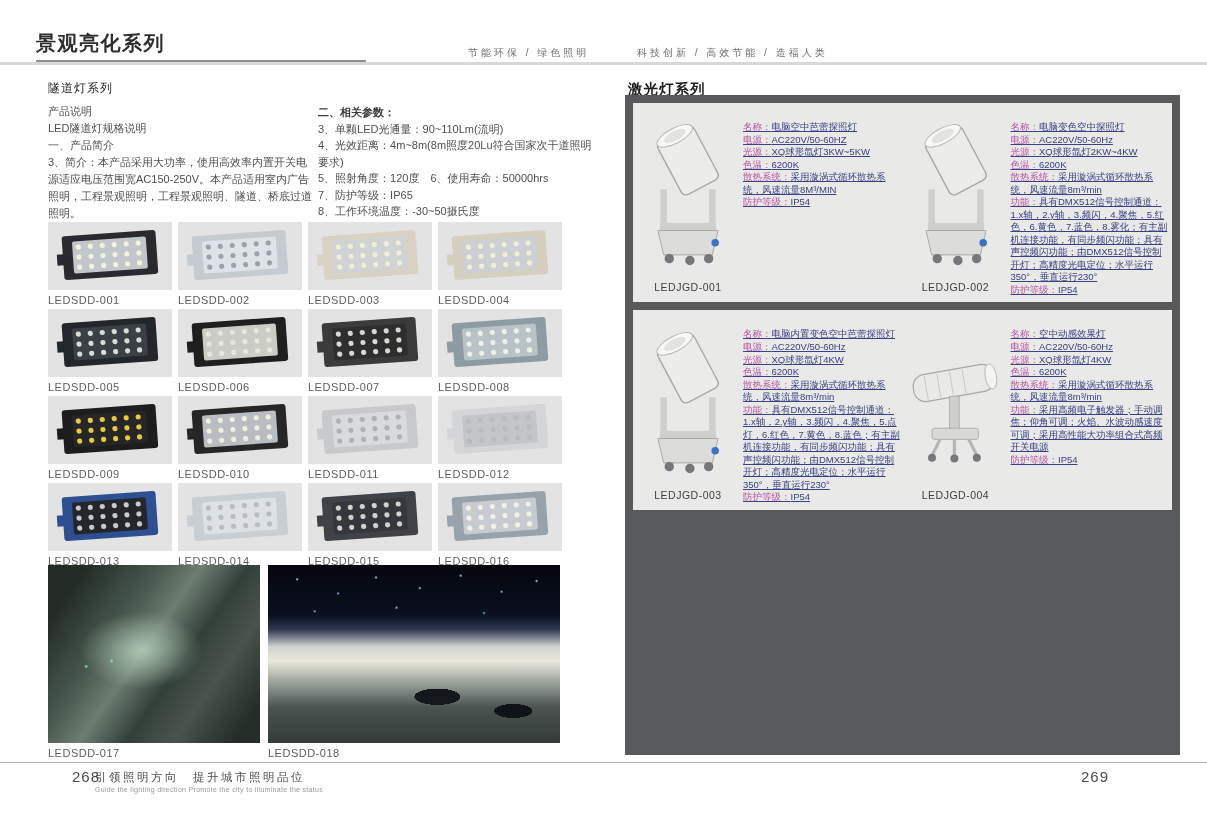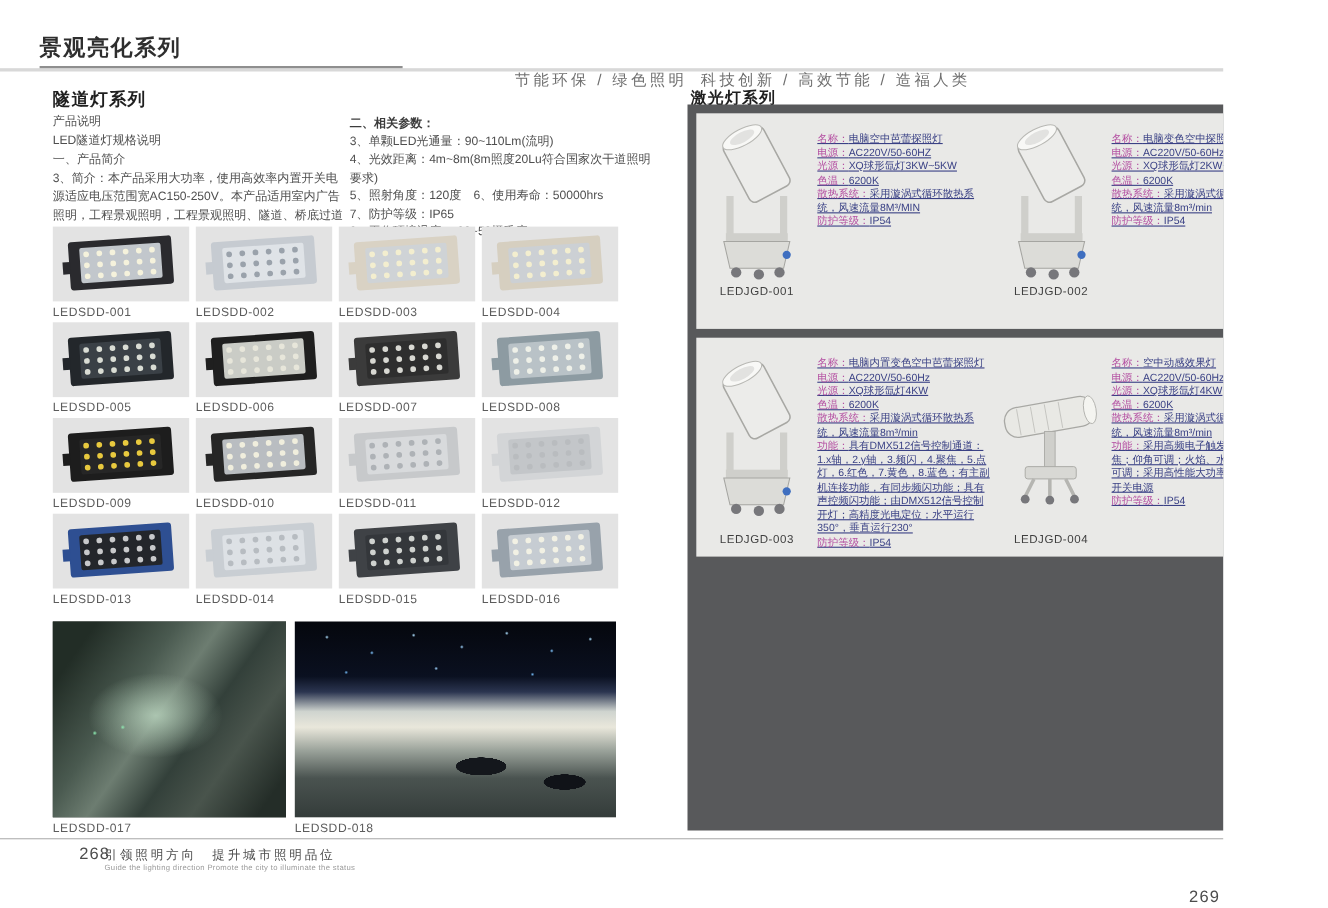--- a/index.html
+++ b/index.html
@@ -1,32 +1,32 @@
 <!DOCTYPE html>
 <html><head>
 <meta charset="utf-8">
 <style>
   html,body{margin:0;padding:0;background:#ffffff;}
-  .page{position:relative;width:1112px;height:825px;background:#ffffff;overflow:hidden;
+  .page{position:relative;width:1207px;height:825px;background:#ffffff;overflow:hidden;
         font-family:"Liberation Sans","DejaVu Sans",sans-serif;color:#444;}
 
   
   .hdr-title{position:absolute;left:36px;top:30px;font-size:20px;font-weight:bold;color:#2e2e2e;letter-spacing:1.5px;}
   .hdr-rule{position:absolute;left:0;top:62px;width:1207px;height:3px;background:#d8d8d8;}
   .hdr-title-rule{position:absolute;left:36px;top:60px;width:330px;height:2px;background:#8f8f8f;}
-  .hdr-tag{position:absolute;top:64px;font-size:14px;color:#6f6f6f;letter-spacing:3px;white-space:nowrap;}
+  .hdr-tag{position:absolute;top:46px;font-size:10px;color:#6f6f6f;letter-spacing:3px;white-space:nowrap;}
   .tag-a{left:468px;} .tag-b{left:637px;text-align:center;}
 
   
-  .lp-title{position:absolute;left:48px;top:80px;font-size:16px;font-weight:bold;color:#1f1f1f;letter-spacing:1px;}
+  .lp-title{position:absolute;left:48px;top:80px;font-size:12px;font-weight:normal;color:#1f1f1f;letter-spacing:1px;}
   .intro{position:absolute;left:48px;top:103px;width:268px;font-size:11px;line-height:1.55;color:#4f4f4f;}
   .params{position:absolute;left:318px;top:104px;width:276px;font-size:11px;line-height:1.5;color:#4f4f4f;}
   .params-title{font-weight:bold;color:#3c3c3c;}
 
-  .grid{position:absolute;left:48px;top:206px;width:514px;display:grid;
+  .grid{position:absolute;left:48px;top:222px;width:514px;display:grid;
         grid-template-columns:repeat(4,124px);column-gap:6px;row-gap:0;}
   .cell{width:124px;height:87px;}
   .cell-img{width:124px;height:68px;background:#e3e3e3;overflow:hidden;}
   .cell-label{font-size:11px;color:#5c5c5c;padding-top:4px;letter-spacing:0.5px;}
   .lamp{display:block;width:124px;height:68px;}
 
   .photo{position:absolute;}
   .photo-17{left:48px;top:565px;width:212px;height:178px;
     background:
       radial-gradient(3px 3px at 18% 57%, rgba(150,255,190,.9), transparent 70%),
@@ -65,21 +65,21 @@
   .unit:not([data-type="cannon"]) .svg-cannon{display:none;}
   .unit-label{font-size:10.5px;color:#3f3f3f;text-align:center;padding:2px 0 3px 0;letter-spacing:0.5px;}
   .unit-text{flex:1;padding-top:14px;font-size:9.5px;line-height:1.32;color:#3a4185;text-decoration:underline;}
   .field{display:block;}
   .field .k{color:#b44fa2;}
   .field .v{color:#3a4185;}
 
   
   .ftr-rule{position:absolute;left:0;top:762px;width:1207px;height:1px;background:#aeaeae;}
   .ftr-page{position:absolute;top:768px;font-size:15px;color:#4c4c4c;letter-spacing:1px;}
-  .pg-left{left:36px;margin-left:36px;} .pg-right{left:1081px;margin-top:39px;}
+  .pg-left{left:36px;margin-left:36px;} .pg-right{left:1081px;}
   .ftr-cn{position:absolute;left:95px;top:770px;font-size:11.5px;color:#4f4f4f;letter-spacing:2.5px;}
   .ftr-en{position:absolute;left:95px;top:786px;font-size:7px;color:#9a9a9a;letter-spacing:0.3px;}
 </style>
 </head>
 <body>
 
 <div class="page">
 
   <div class="hdr-title">景观亮化系列</div>
   <div class="hdr-tag tag-a">节能环保 / 绿色照明</div>
@@ -694,20 +694,21 @@
                   <span class="field"><span class="k">名称：</span><span class="v">电脑变色空中探照灯</span></span>
 
                   <span class="field"><span class="k">电源：</span><span class="v">AC220V/50-60Hz</span></span>
 
                   <span class="field"><span class="k">光源：</span><span class="v">XQ球形氙灯2KW~4KW</span></span>
 
                   <span class="field"><span class="k">色温：</span><span class="v">6200K</span></span>
 
                   <span class="field"><span class="k">散热系统：</span><span class="v">采用漩涡式循环散热系统，风速流量8m³/min</span></span>
 
+                  <span class="field"><span class="k">功能：</span><span class="v">具有DMX512信号控制通道：1.x轴，2.y轴，3.频闪，4.聚焦，5.红色，6.黄色，7.蓝色，8.雾化；有主副机连接功能，有同步频闪功能；具有声控频闪功能；由DMX512信号控制开灯；高精度光电定位；水平运行350°，垂直运行230°</span></span>
 
                   <span class="field"><span class="k">防护等级：</span><span class="v">IP54</span></span>
                 </div>
             </div>
           </div>
       </div>
 
       <div class="spec-box">
         <div class="units">
 

